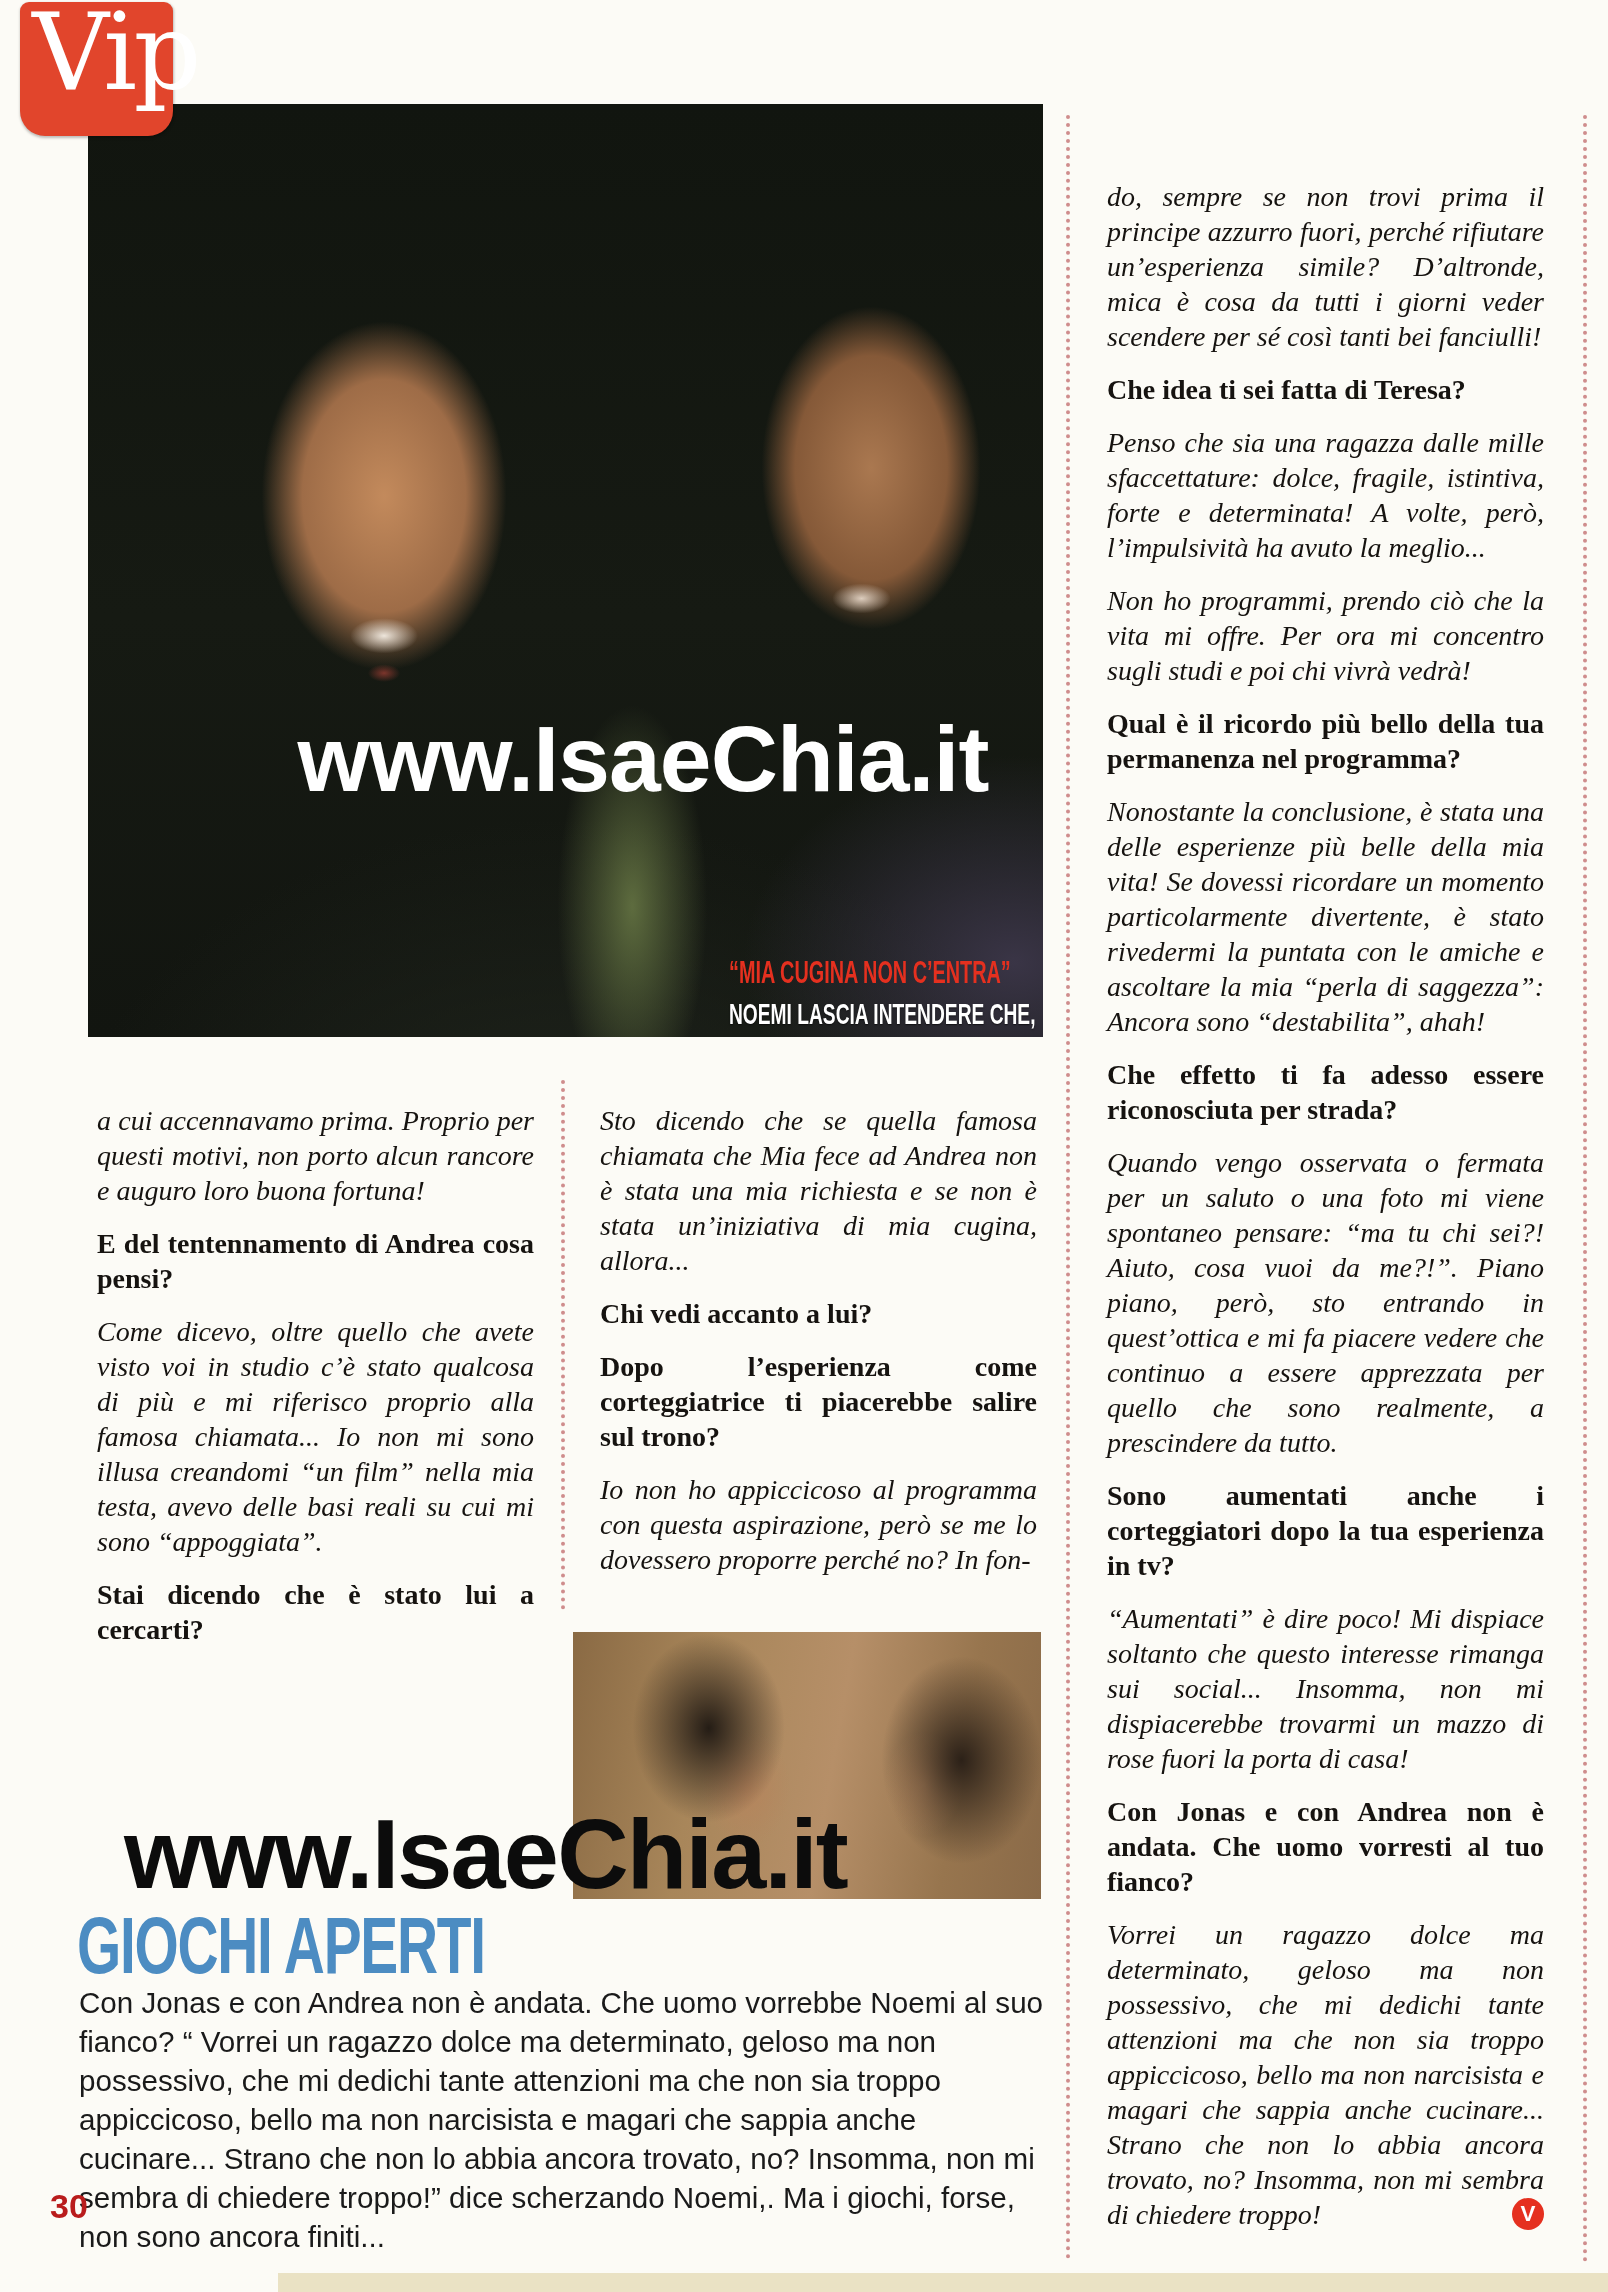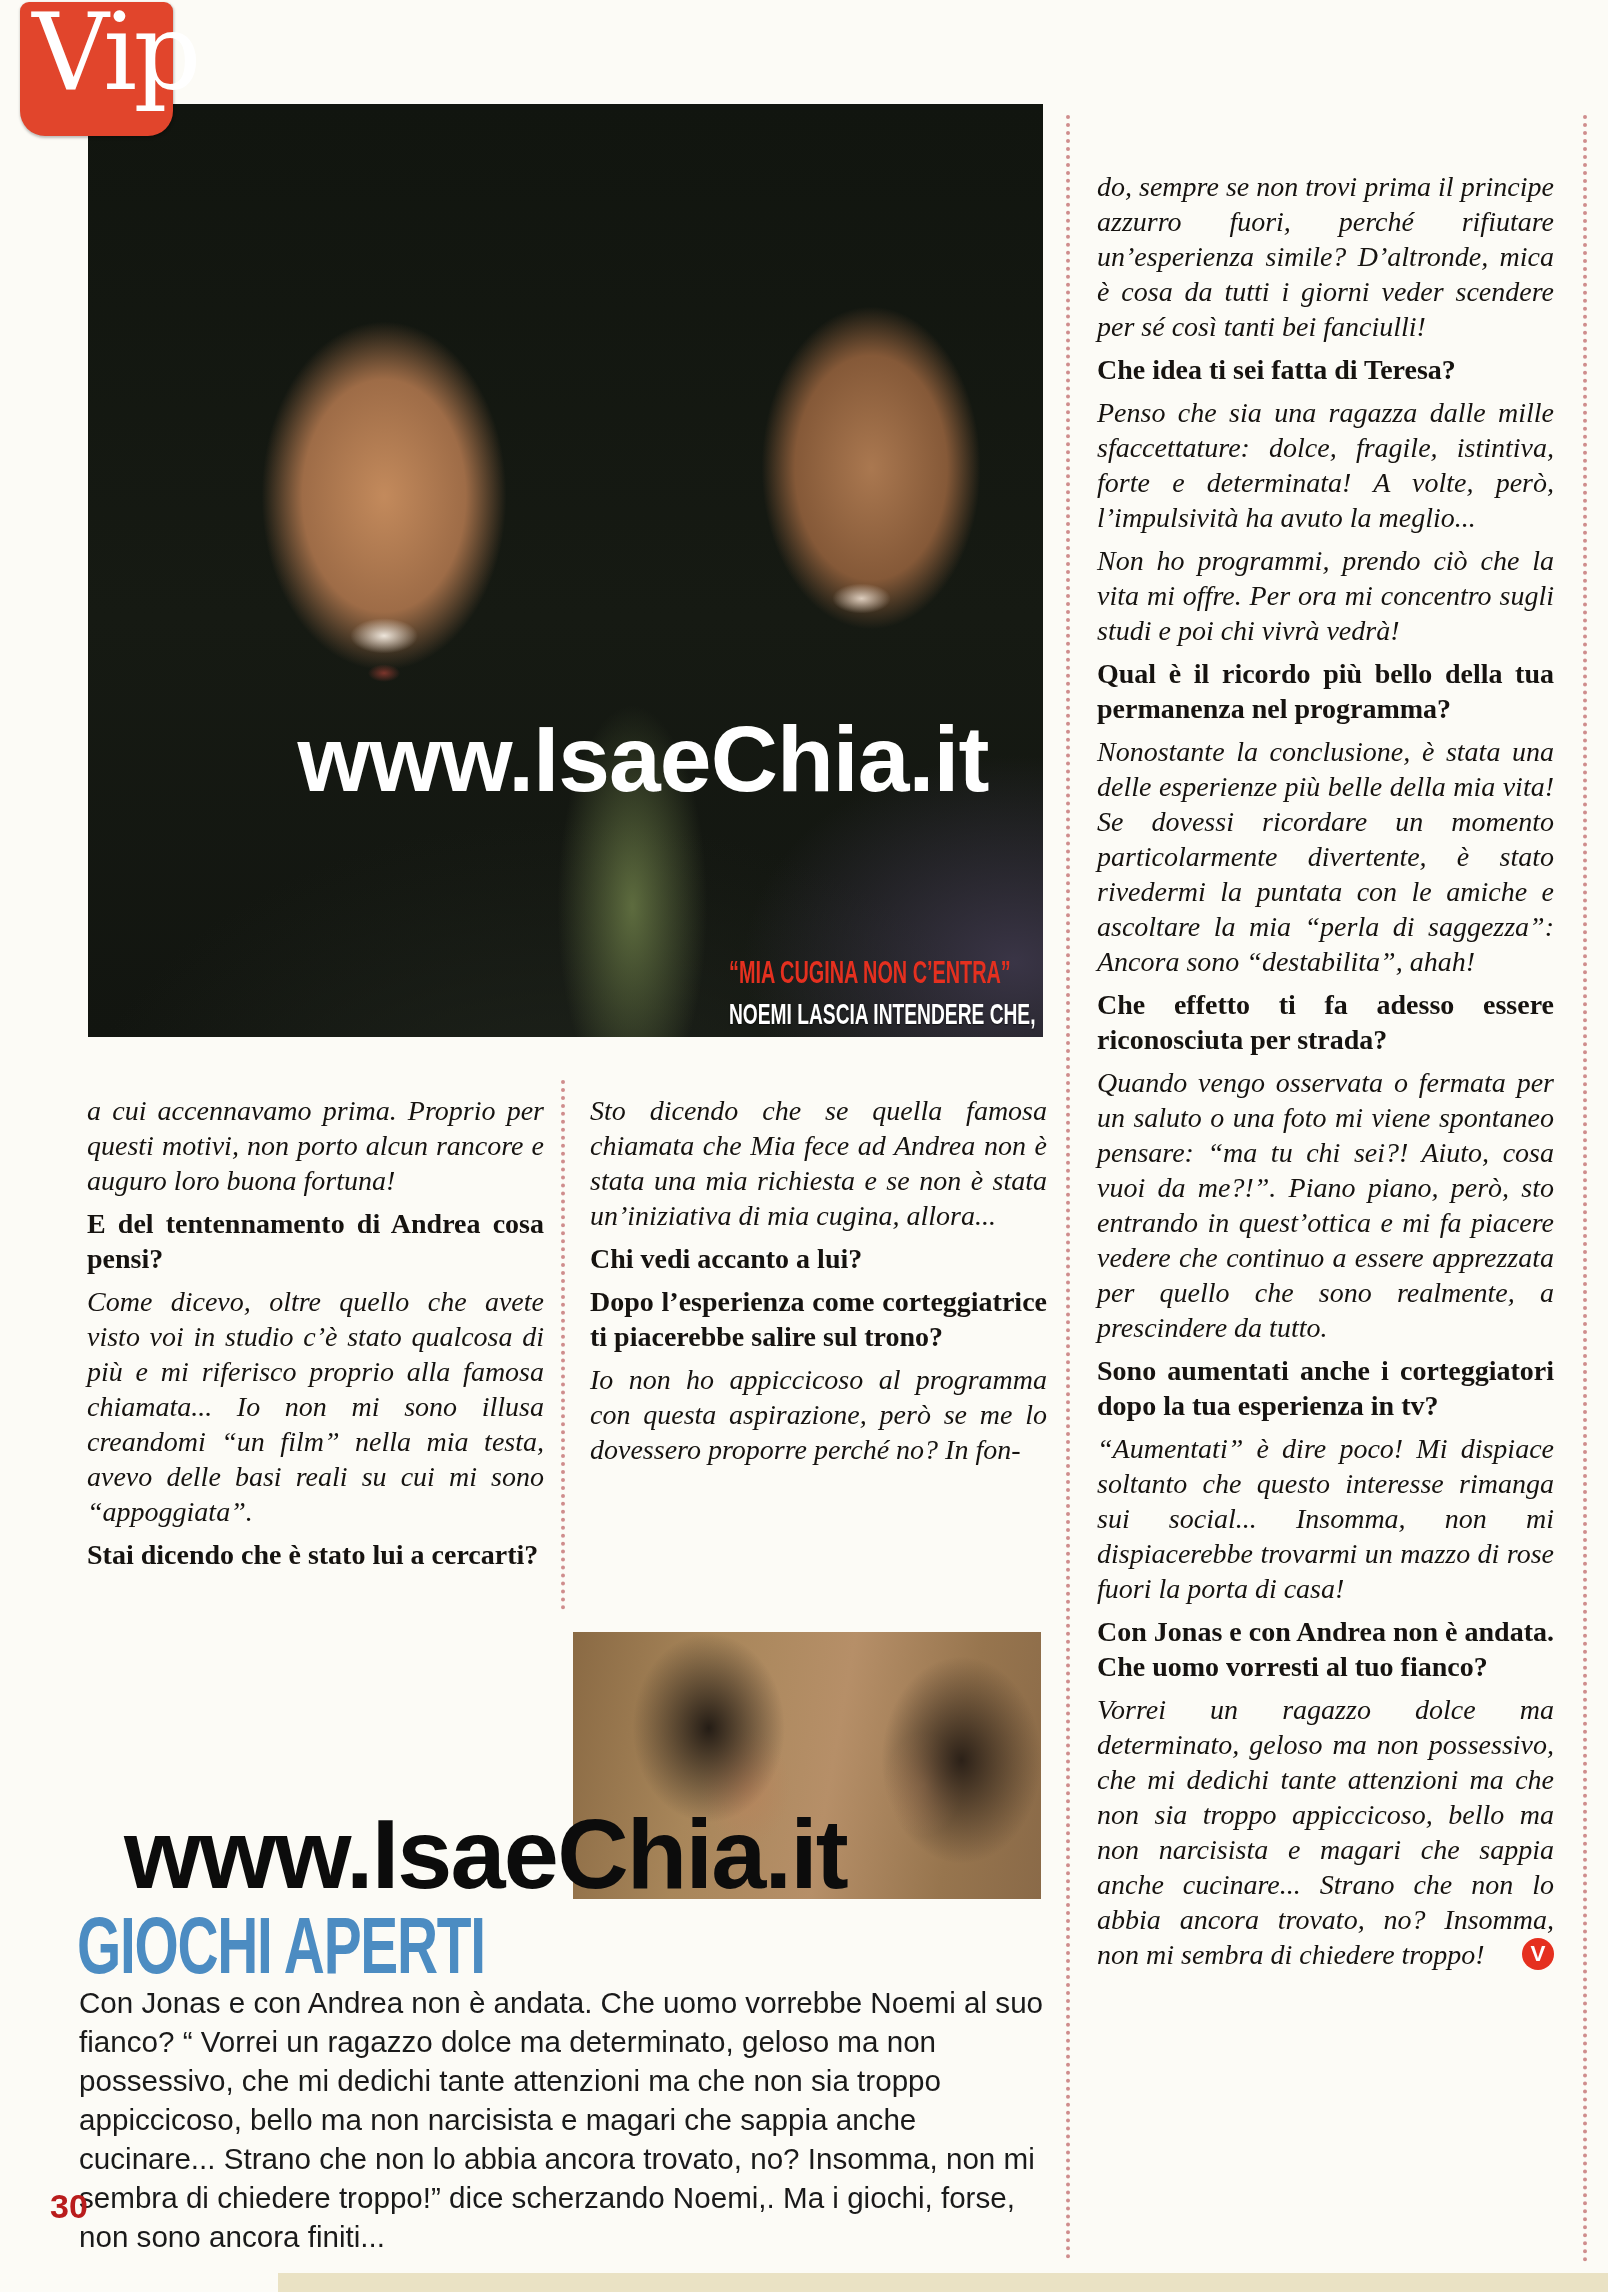--- a/index.html
+++ b/index.html
@@ -28,21 +28,21 @@
   .caption{position:absolute;left:641px;top:847px;width:394px;}
   .caption .head{color:#e5301f;font-family:"Liberation Sans",sans-serif;font-weight:bold;
                  font-size:32px;line-height:43px;transform:scaleX(.62);transform-origin:left;
                  white-space:nowrap;}
   .caption .cap-line{color:#ffffff;font-family:"Liberation Sans",sans-serif;font-weight:bold;
                  font-size:30px;line-height:40px;transform:scaleX(.64);transform-origin:left;
                  white-space:nowrap;text-shadow:0 0.9px 1.8px rgba(0,0,0,.6);}
   
   .col{position:absolute;width:473px;font-size:28px;line-height:35px;text-align:justify;
        hyphens:auto;-webkit-hyphens:auto;}
-  .col p{margin:8px;}
+  .col p{margin:18px;}
   .col .ans{font-style:italic;}
   .col .q{font-weight:bold;}
   .col-left{left:79px;top:1085px;}
   .col-mid{left:582px;top:1085px;}
   .col-right{left:1089px;top:161px;}
   .endwrap{position:relative;}
   .endmark{position:absolute;right:0;bottom:1.8px;width:32px;height:32px;border-radius:50%;
            background:#e5301f;color:#fff;font-family:"Liberation Sans",sans-serif;font-weight:bold;
            font-size:22.4px;line-height:32px;text-align:center;font-style:normal;}
   

